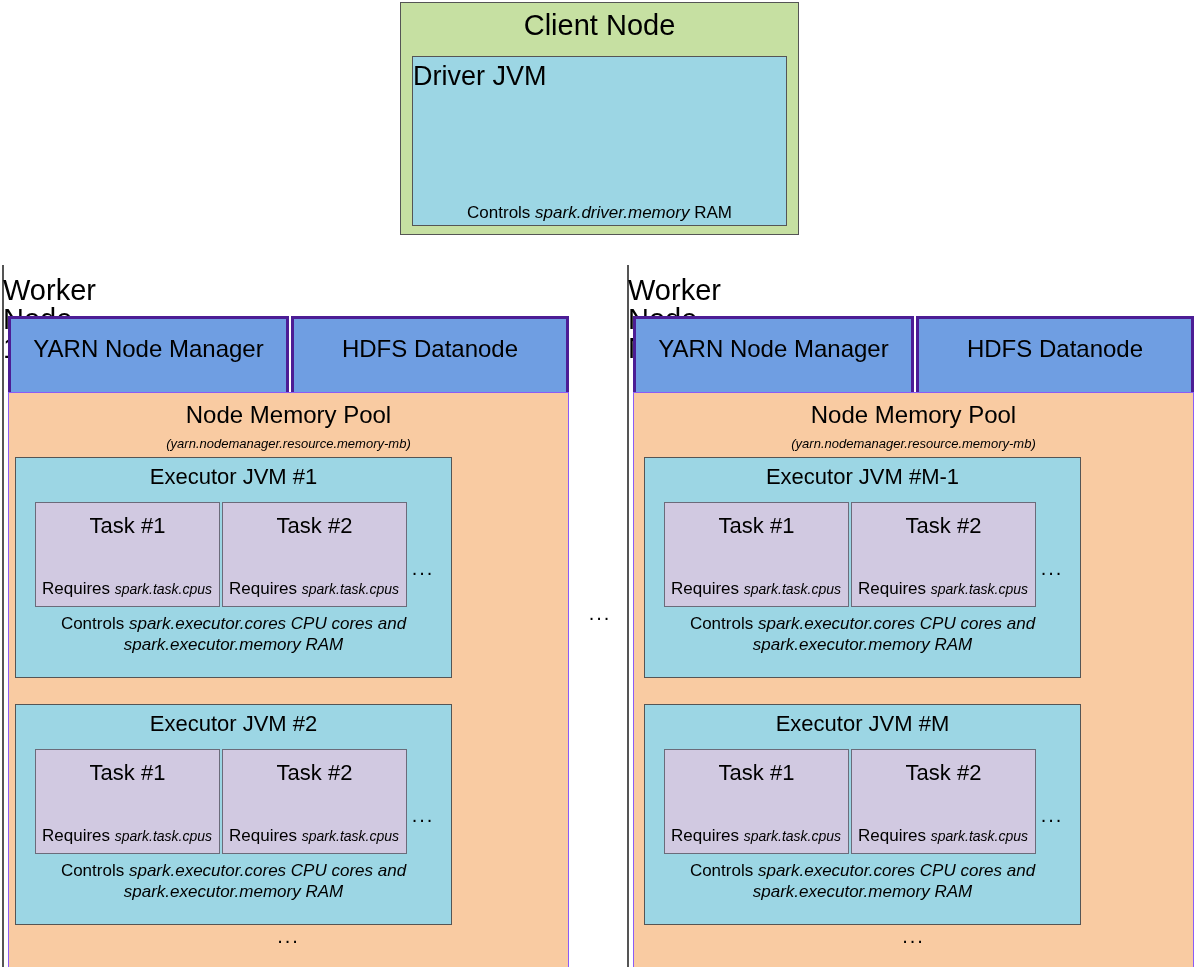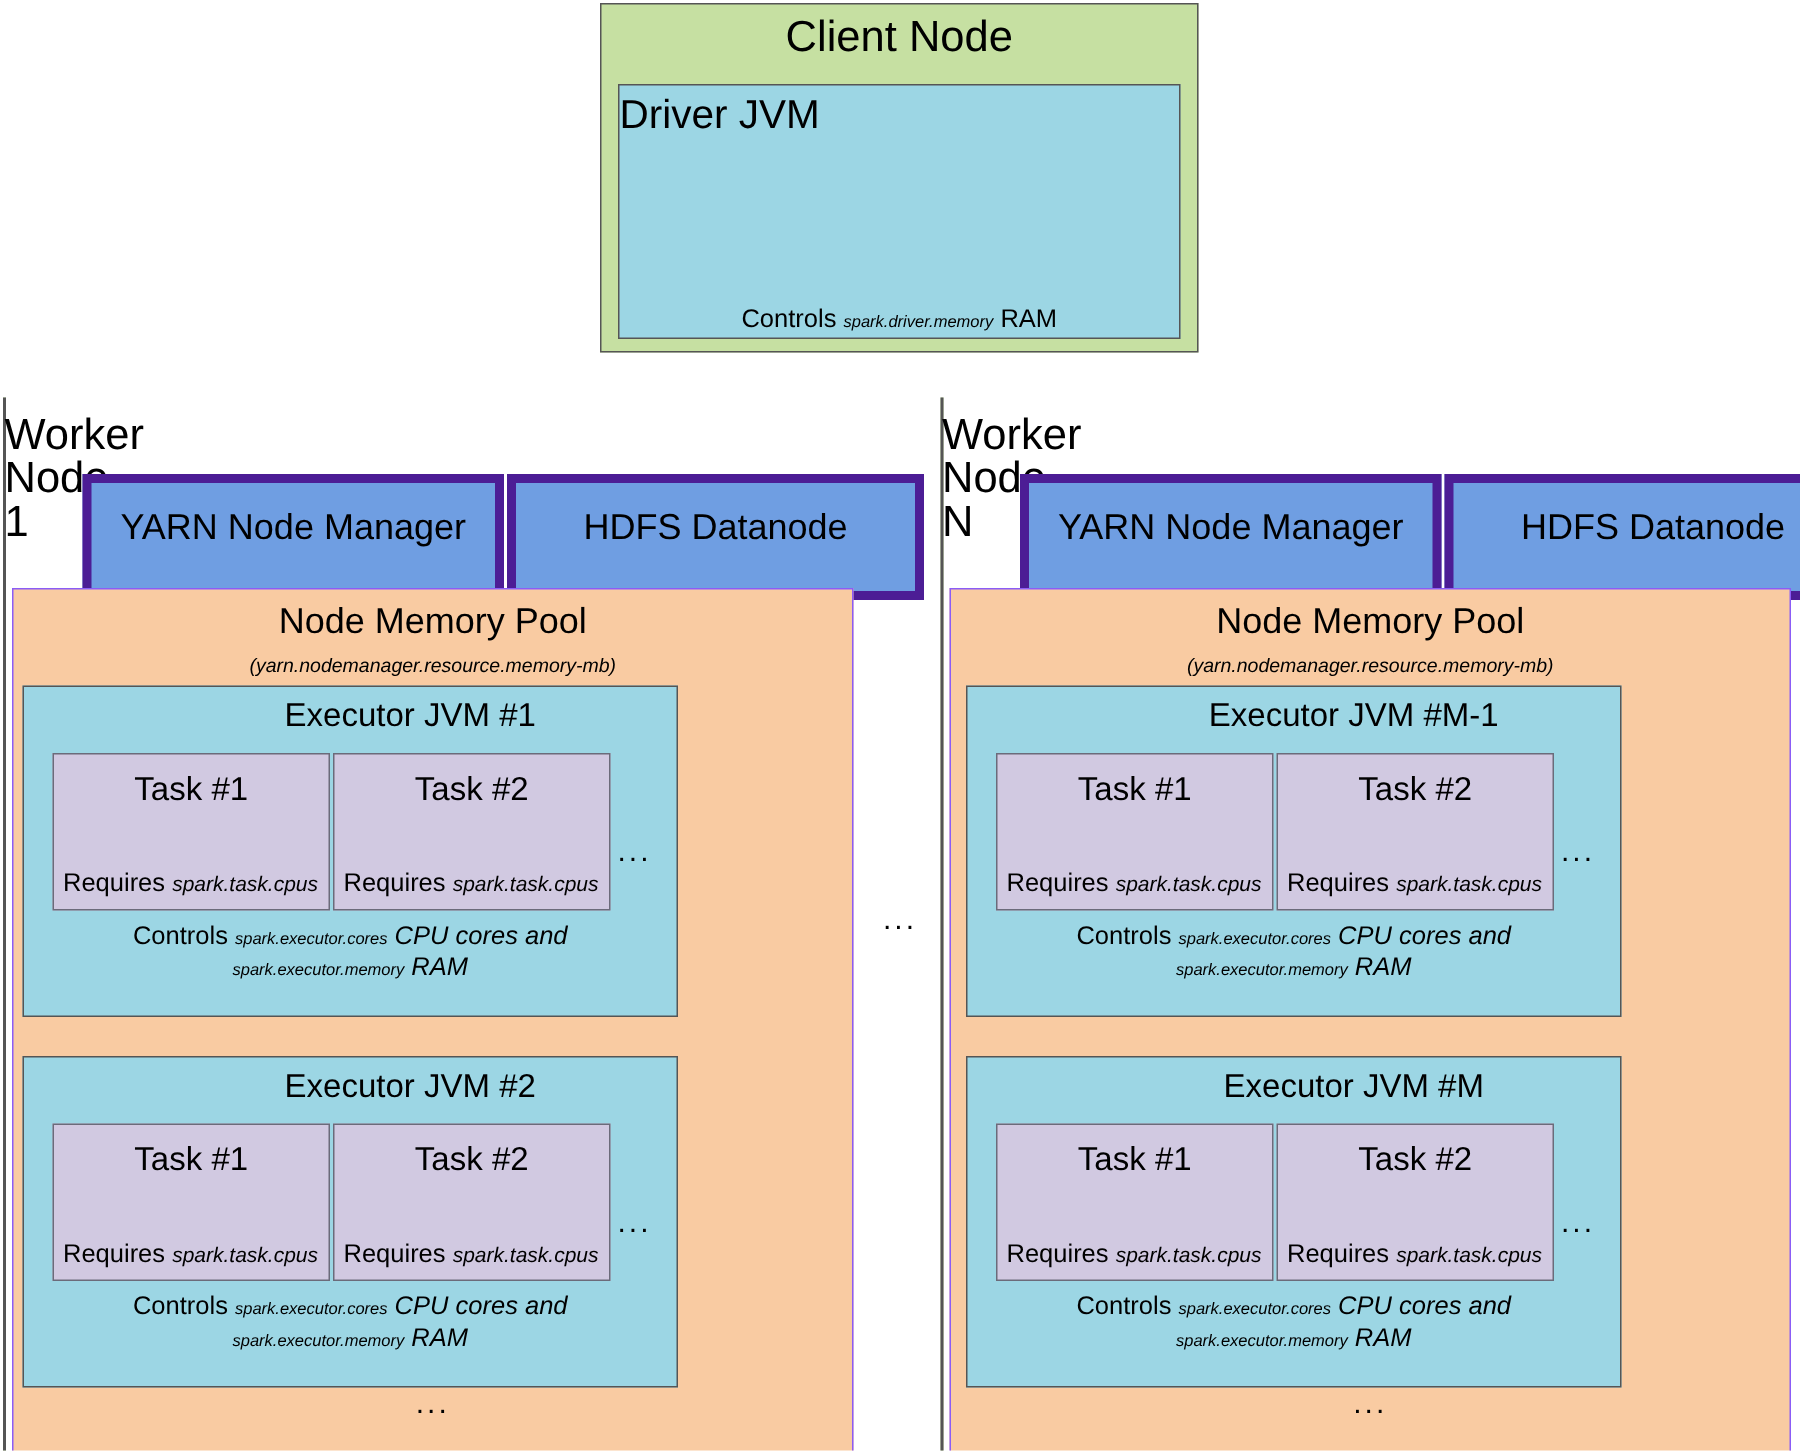--- a/index.html
+++ b/index.html
@@ -58,21 +58,21 @@
     font-style: italic;
     line-height: 1.0;
   }
   .ctrl-line {
     text-align: center;
     font-size: 17px;
     line-height: 1.25;
   }
   .ctrl-line .param {
     font-style: italic;
-    font-size: 11px;
+    font-size: 17px;
   }
   .ctrl-line .em {
     font-style: italic;
   }
   .req-line {
     text-align: left;
     font-size: 17px;
     line-height: 1.0;
     white-space: nowrap;
   }
@@ -96,30 +96,30 @@
   #driver-title     { position: absolute; left: 0; top: 6px; width: 100%; }
   #spark-context    { left: 427px; top: 98px;  width: 344px; height: 96px; }
   #spark-ctx-title  { position: absolute; left: 0; top: 33px; width: 100%; }
   #driver-ctrl      { position: absolute; left: 412px; top: 202px; width: 375px; }
 
   
   .worker { top: 265px; height: 703px; }
   .worker-title { position: absolute; top: 10px; width: 100%; left: 0; }
 
   .svc-row { position: absolute; top: 50px; height: 66px; }
-  .svc { box-sizing: border-box; border: 6px solid #4c1d95; background: #6f9ee2; position: absolute; top: 0; height: 84px; margin-left: 47px; }
+  .svc { box-sizing: border-box; border: 3px solid #4c1d95; background: #6f9ee2; position: absolute; top: 0; height: 84px; }
   .svc-label { position: absolute; left: 0; top: 18px; width: 100%; }
 
   .mem-pool { position: absolute; left: 5px; top: 126px; width: 561px; height: 668px;
               box-sizing: border-box; border: 1px solid #8b5cf6; background: #f9cba2; }
   .mem-title { position: absolute; left: 0; top: 10px; width: 100%; }
   .mem-note  { position: absolute; left: 0; top: 44px; width: 100%; }
 
   .exec { position: absolute; box-sizing: border-box; border: 1px solid #555; background: #9cd6e4; }
-  .exec-title { position: absolute; left: 0; top: 8px; width: 100%; margin-left: 40px; }
+  .exec-title { position: absolute; left: 0; top: 8px; width: 100%; }
   .task { position: absolute; box-sizing: border-box; border: 1px solid #6b6b7a; background: #d1c9e1; margin-left: 10px; }
   .task-title { position: absolute; left: 0; top: 12px; width: 100%; }
   .task-req   { position: absolute; left: 6px; bottom: 9px; }
   .exec-ctrl  { position: absolute; left: 0; width: 100%; }
   .exec-dots  { position: absolute; }
   .pool-dots  { position: absolute; left: 0; width: 100%; text-align: center; }
 
   #between-dots { left: 575px; top: 603px; width: 50px; }
 </style>
 </head>

